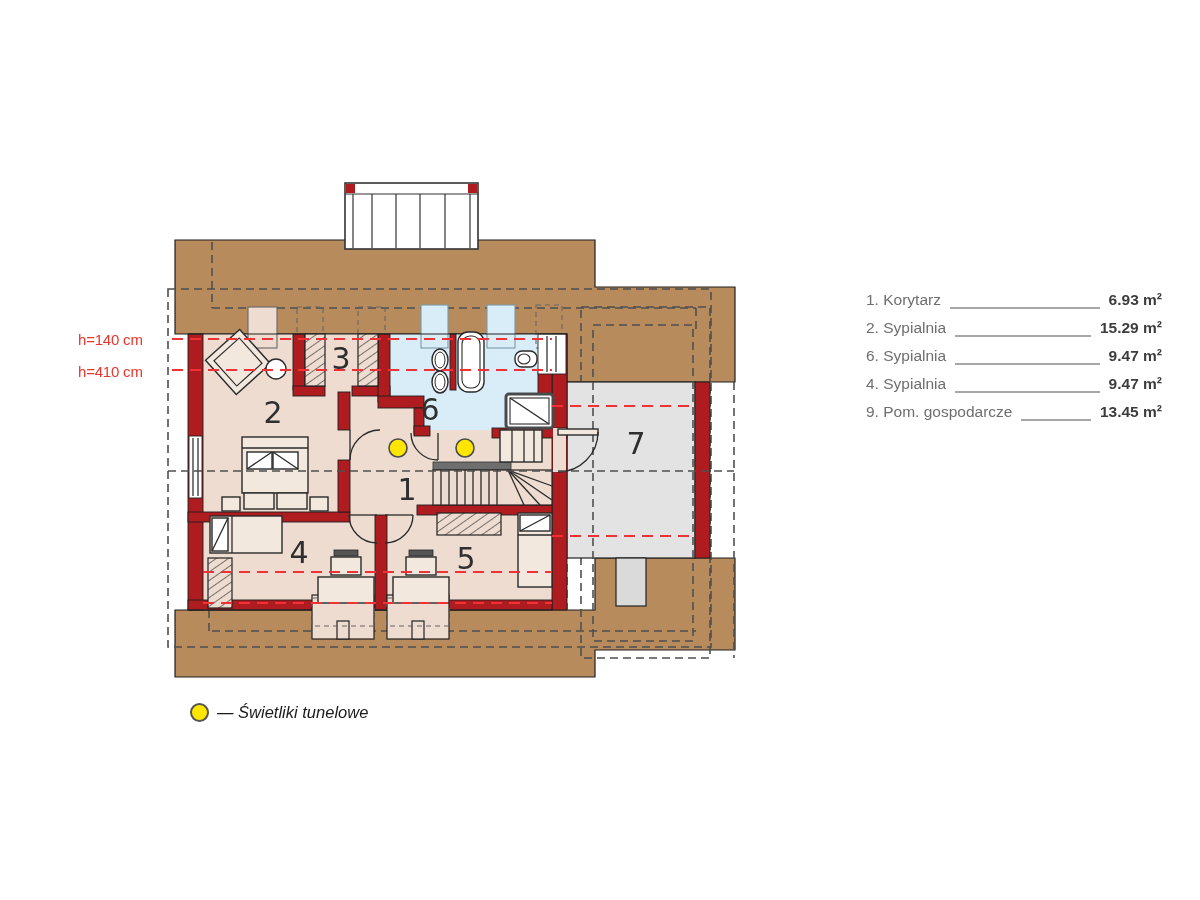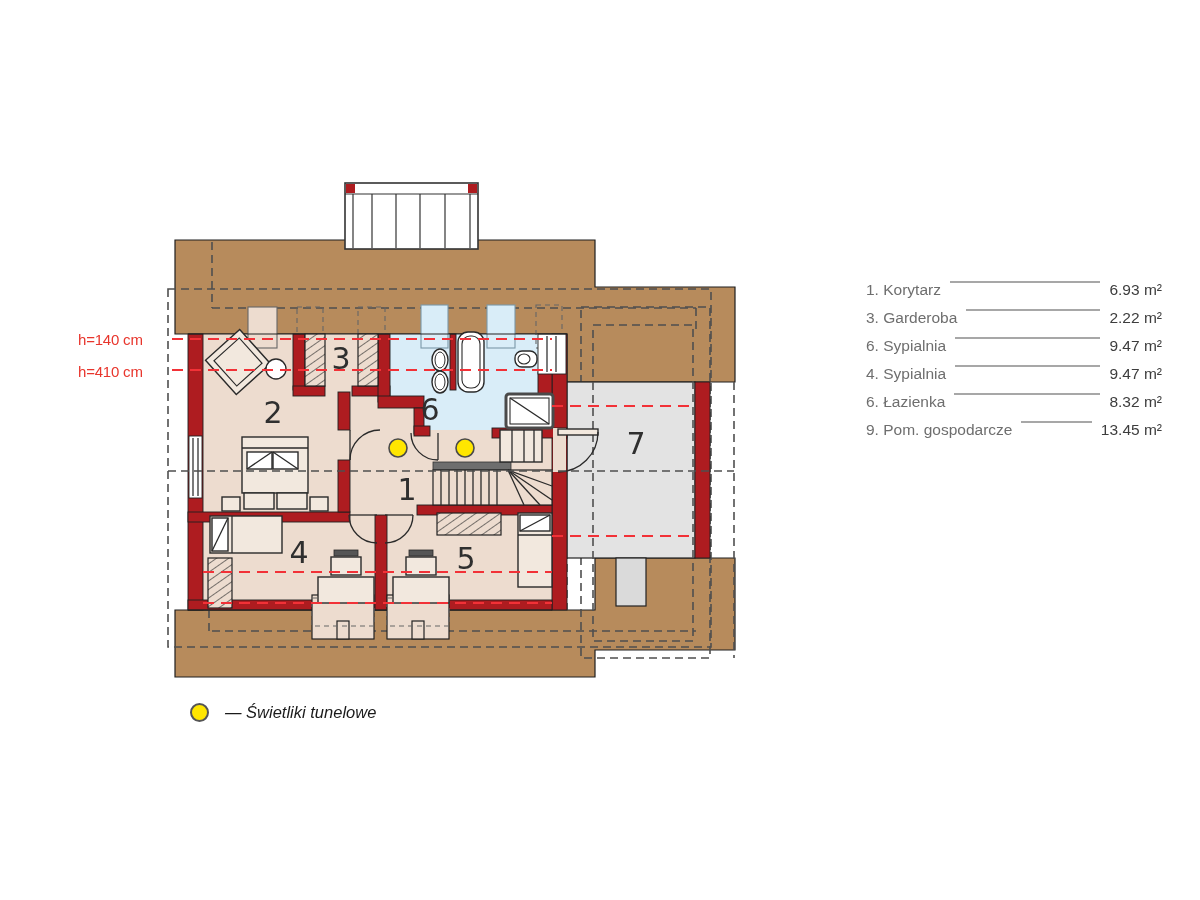--- a/index.html
+++ b/index.html
@@ -32,30 +32,30 @@
   .rail{fill:#6e6e6e;stroke:#333;stroke-width:0.8;}
   .chim{fill:#fff;stroke:#333;stroke-width:1.6;}
   .chimline{stroke:#333;stroke-width:1.2;}
   .chimred{fill:var(--wall-red);stroke:none;}
   .sky{fill:var(--skylight-yellow);stroke:#4a4a4a;stroke-width:1.6;}
   .shower{fill:#fff;stroke:#4a4a4a;stroke-width:3;}
   .roomnum{font-family:"DejaVu Sans",sans-serif;font-size:30px;fill:#2f2f2f;
            text-anchor:middle;}
   
   .legend{position:absolute;left:866px;top:281px;width:296px;}
-  .legend-row{display:flex;align-items:flex-start;height:28px;font-size:15.5px;}
+  .legend-row{display:flex;align-items:flex-end;height:28px;font-size:15.5px;}
   .legend-label{color:var(--legend-name);white-space:nowrap;}
   .legend-line{flex:1;border-top:2px solid #a7a7a7;margin:0 9px;height:0;}
-  .legend-area{color:var(--legend-value);font-weight:normal;white-space:nowrap;}
+  .legend-area{color:var(--legend-value);font-weight:bold;white-space:nowrap;}
   
   .hlabel{position:absolute;left:78px;color:var(--height-label-red);
           font-size:15px;letter-spacing:-0.2px;}
   
   .footnote{position:absolute;left:190px;top:703px;display:flex;
-            align-items:flex-start;gap:16px;}
+            align-items:flex-start;gap:8px;}
   .sky-dot{width:15px;height:15px;border-radius:50%;
            background:var(--skylight-yellow);border:2px solid #555;}
   .footnote-text{font-style:italic;font-size:16.5px;color:#1a1a1a;}
 </style>
 </head>
 <body>
 
 <svg id="plan" width="1200" height="900" viewBox="0 0 1200 900">
   <defs>
     <pattern id="hatch" width="7" height="7" patternUnits="userSpaceOnUse" patternTransform="rotate(55)">
@@ -278,38 +278,33 @@
 <div class="hlabel" style="top:331px">h=140 cm</div>
 <div class="hlabel" style="top:363px">h=410 cm</div>
 
 <div class="legend">
   <div class="legend-row">
     <span class="legend-label">1. Korytarz</span>
     <span class="legend-line"></span>
     <span class="legend-area">6.93 m²</span>
   </div>
   <div class="legend-row">
-    <span class="legend-label">3. Garderoba</span>
-    <span class="legend-line"></span>
-    <span class="legend-area">2.22 m²</span>
+    <span class="legend-label">2. Sypialnia</span>
+    <span class="legend-line"></span>
+    <span class="legend-area">15.29 m²</span>
   </div>
   <div class="legend-row">
     <span class="legend-label">6. Sypialnia</span>
     <span class="legend-line"></span>
     <span class="legend-area">9.47 m²</span>
   </div>
   <div class="legend-row">
     <span class="legend-label">4. Sypialnia</span>
     <span class="legend-line"></span>
     <span class="legend-area">9.47 m²</span>
-  </div>
-  <div class="legend-row">
-    <span class="legend-label">6. Łazienka</span>
-    <span class="legend-line"></span>
-    <span class="legend-area">8.32 m²</span>
   </div>
   <div class="legend-row">
     <span class="legend-label">9. Pom. gospodarcze</span>
     <span class="legend-line"></span>
     <span class="legend-area">13.45 m²</span>
   </div>
 </div>
 
 <div class="footnote">
   <span class="sky-dot"></span>

